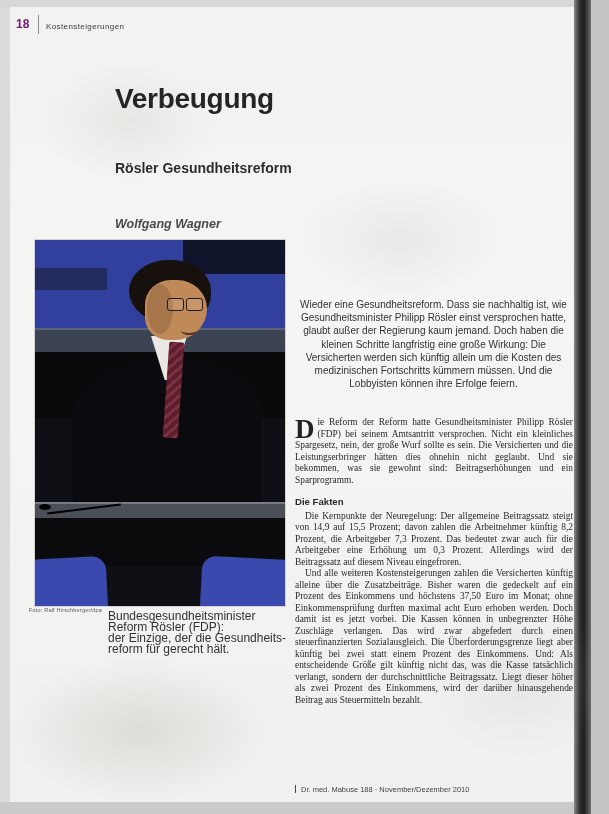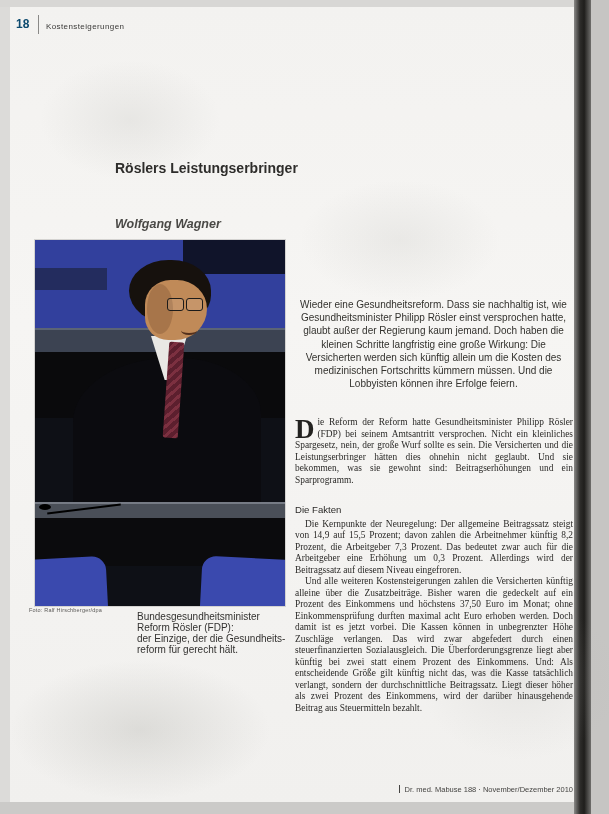--- a/index.html
+++ b/index.html
@@ -19,21 +19,21 @@
   .spine{position:absolute;left:574px;top:0;width:17px;height:814px;
     background:linear-gradient(90deg,#8a8987 0%,#2e2d2b 35%,#1f1e1c 60%,#6f6e6c 100%);}
   .edge-right{position:absolute;left:591px;top:0;width:18px;height:814px;background:#c6c5c3;}
   .blob{position:absolute;border-radius:50%;pointer-events:none;}
   .blob1{left:10px;top:660px;width:260px;height:140px;background:radial-gradient(closest-side,rgba(170,170,164,.30),transparent);}
   .blob2{left:300px;top:180px;width:200px;height:120px;background:radial-gradient(closest-side,rgba(180,180,175,.18),transparent);}
   .blob3{left:40px;top:60px;width:180px;height:120px;background:radial-gradient(closest-side,rgba(180,180,175,.20),transparent);}
   .blob4{left:420px;top:600px;width:200px;height:160px;background:radial-gradient(closest-side,rgba(175,175,170,.16),transparent);}
 
   
-  .hdr-num{position:absolute;left:16px;top:17px;font-size:12px;font-weight:bold;color:#0c4a6e;}
+  .hdr-num{position:absolute;left:16px;top:17px;font-size:12px;font-weight:bold;color:#701a75;}
   .hdr-rule{position:absolute;left:38px;top:15px;width:1px;height:19px;background:#8a8987;}
   .hdr-sec{position:absolute;left:46px;top:22px;font-size:8px;letter-spacing:.4px;color:#3a3937;}
 
   
   .title{position:absolute;left:115px;top:82px;font-size:28px;line-height:34px;font-weight:bold;color:#262523;letter-spacing:-.3px;}
   .subtitle{position:absolute;left:115px;top:160px;font-size:14px;font-weight:bold;color:#2e2d2b;}
   .author{position:absolute;left:115px;top:201px;font-size:12.5px;font-weight:bold;font-style:italic;color:#4a4946;margin-top:16px;}
 
   
   .photo{position:absolute;left:35px;top:240px;width:250px;height:366px;background:#0e1016;overflow:hidden;box-shadow:0 0 0 1px #d4d3d1;}
@@ -56,35 +56,35 @@
   .ph-tie{position:absolute;left:131px;top:102px;width:15px;height:96px;border-radius:2px;transform:rotate(4deg);
     background:repeating-linear-gradient(135deg,#5c1f2e 0 4px,#7c3040 4px 7px);}
   .ph-desk2{position:absolute;left:0;top:262px;width:250px;height:16px;background:#4a4f58;border-top:2px solid #767b85;}
   .ph-desk2b{position:absolute;left:0;top:278px;width:250px;height:48px;background:#0b0b0d;}
   .ph-mic{position:absolute;left:12px;top:268px;width:74px;height:2px;background:#000;transform:rotate(-7deg);}
   .ph-michead{position:absolute;left:4px;top:264px;width:12px;height:6px;border-radius:50%;background:#000;}
   .ph-chairL{position:absolute;left:-12px;top:318px;width:84px;height:60px;background:#3a49ae;border-radius:14px 14px 0 0;transform:rotate(-3deg);}
   .ph-chairR{position:absolute;left:166px;top:318px;width:96px;height:60px;background:#3a49ae;border-radius:14px 14px 0 0;transform:rotate(3deg);}
 
   .credit{position:absolute;left:29px;top:607px;font-size:5.5px;color:#5a5957;letter-spacing:.2px;}
-  .caption{position:absolute;left:108px;top:611px;font-size:10px;line-height:11px;color:#333230;margin-left:29px;}
+  .caption{position:absolute;left:108px;top:611px;font-size:12px;line-height:11px;color:#333230;}
   .caption span{display:block;}
 
   
   .intro{position:absolute;left:295px;top:298px;width:277px;
     font-size:10px;line-height:13.2px;font-weight:normal;color:#33322e;text-align:center;}
   .bodycol{position:absolute;left:295px;top:417px;width:278px;
     font-family:"Liberation Serif",serif;font-size:9.4px;line-height:11.5px;color:#2b2a28;text-align:justify;}
   .bodycol p{margin:0;}
   .dropcap{float:left;font-size:27px;line-height:22px;font-weight:bold;padding:1px 3px 0 0;color:#232220;}
-  .bheading{font-family:"Liberation Sans",sans-serif;font-weight:normal;font-size:9.6px;color:#2b2a28;
-    margin:18px 0 3px 0;text-align:left;}
+  .bheading{font-family:"Liberation Sans",sans-serif;font-weight:bold;font-size:9.6px;color:#2b2a28;
+    margin:10px 0 3px 0;text-align:left;}
   .indent{text-indent:10px;}
 
-  .footer{position:absolute;left:295px;top:785px;width:278px;text-align:right;font-size:7.5px;color:#454442;}
+  .footer{position:absolute;left:295px;top:785px;width:278px;text-align:left;font-size:7.5px;color:#454442;}
   .footer-bar{display:inline-block;width:1px;height:8px;background:#454442;margin-right:5px;vertical-align:-1px;}
 </style>
 </head>
 <body>
 
 <div class="page"></div>
 
 <div class="edge-left"></div>
 <div class="edge-top"></div>
 <div class="edge-bottom"></div>
@@ -93,23 +93,23 @@
 <div class="blob blob1"></div>
 <div class="blob blob2"></div>
 <div class="blob blob3"></div>
 <div class="blob blob4"></div>
 
 <div class="hdr-num">18</div>
 <div class="hdr-rule"></div>
 <div class="hdr-sec">Kostensteigerungen</div>
 
 <div class="title">
-  <br>
+  <span>Verbeugung</span><br>
 </div>
-<div class="subtitle">Röslers Leistungserbringer</div>
+<div class="subtitle">Rösler Gesundheitsreform</div>
 <div class="author">Wolfgang Wagner</div>
 
 <div class="photo">
   <div class="ph-blue-top"></div>
   <div class="ph-panel1"></div>
   <div class="ph-panel2"></div>
   <div class="ph-desk1"></div>
   <div class="ph-seatback"></div>
   <div class="ph-suit"></div>
   <div class="ph-collar"></div>

